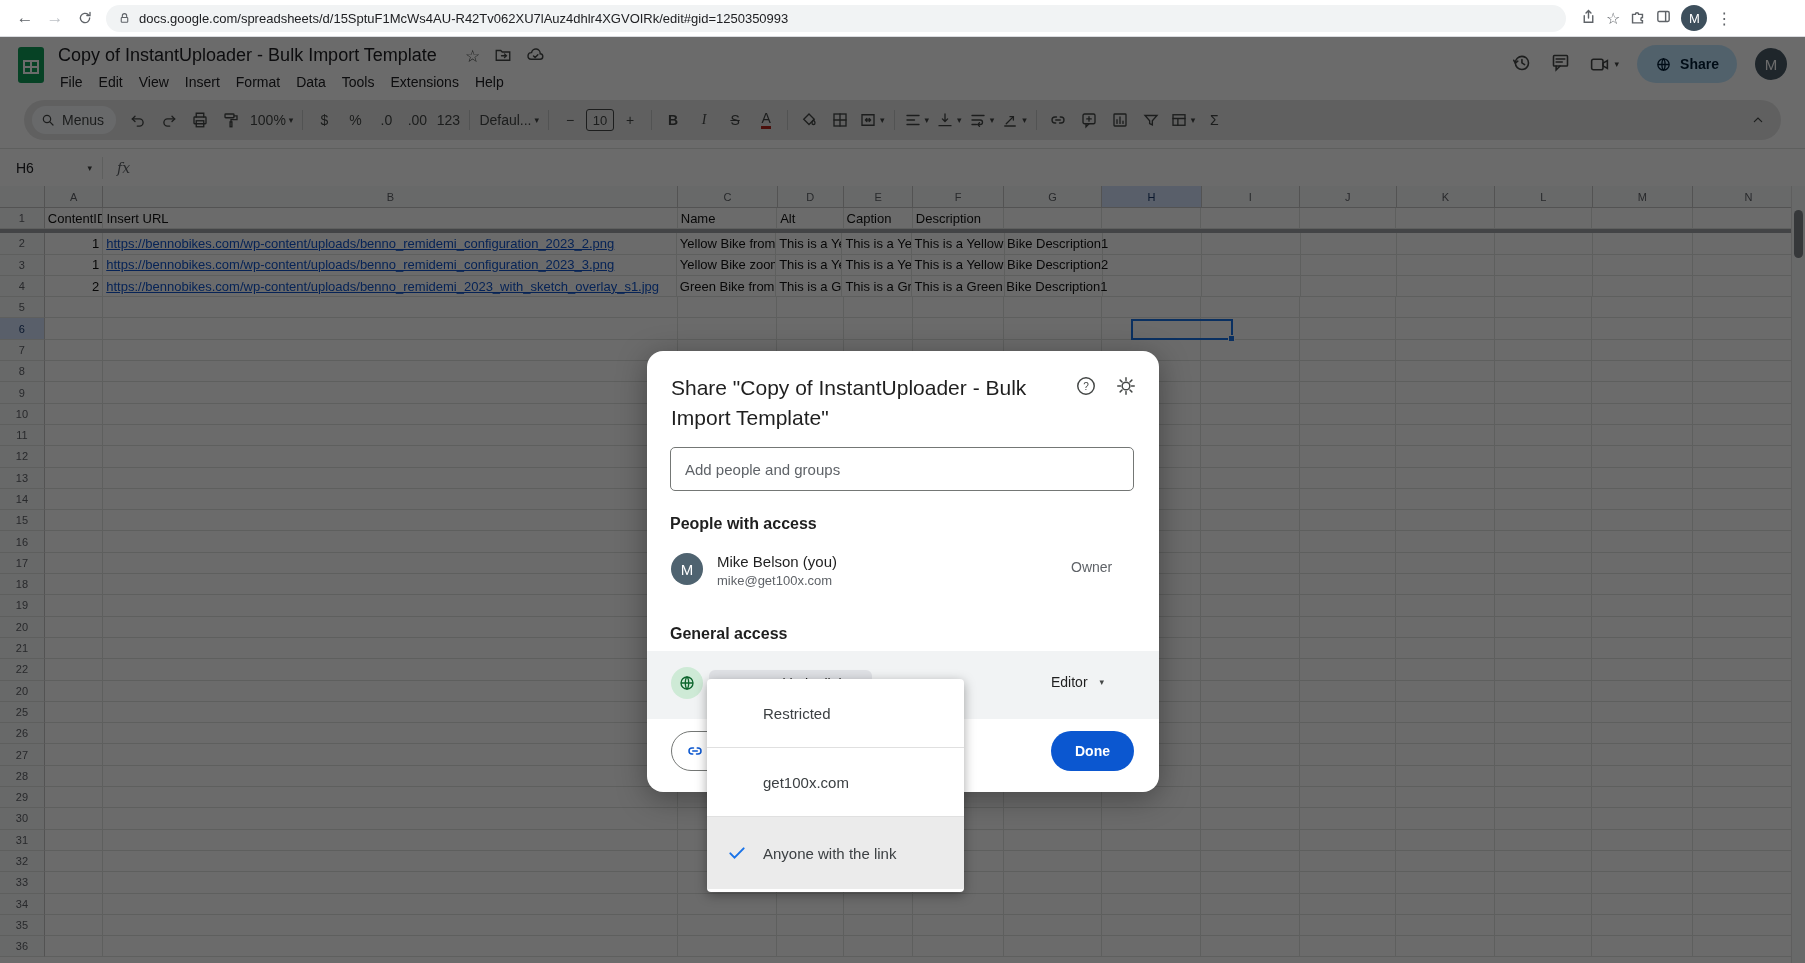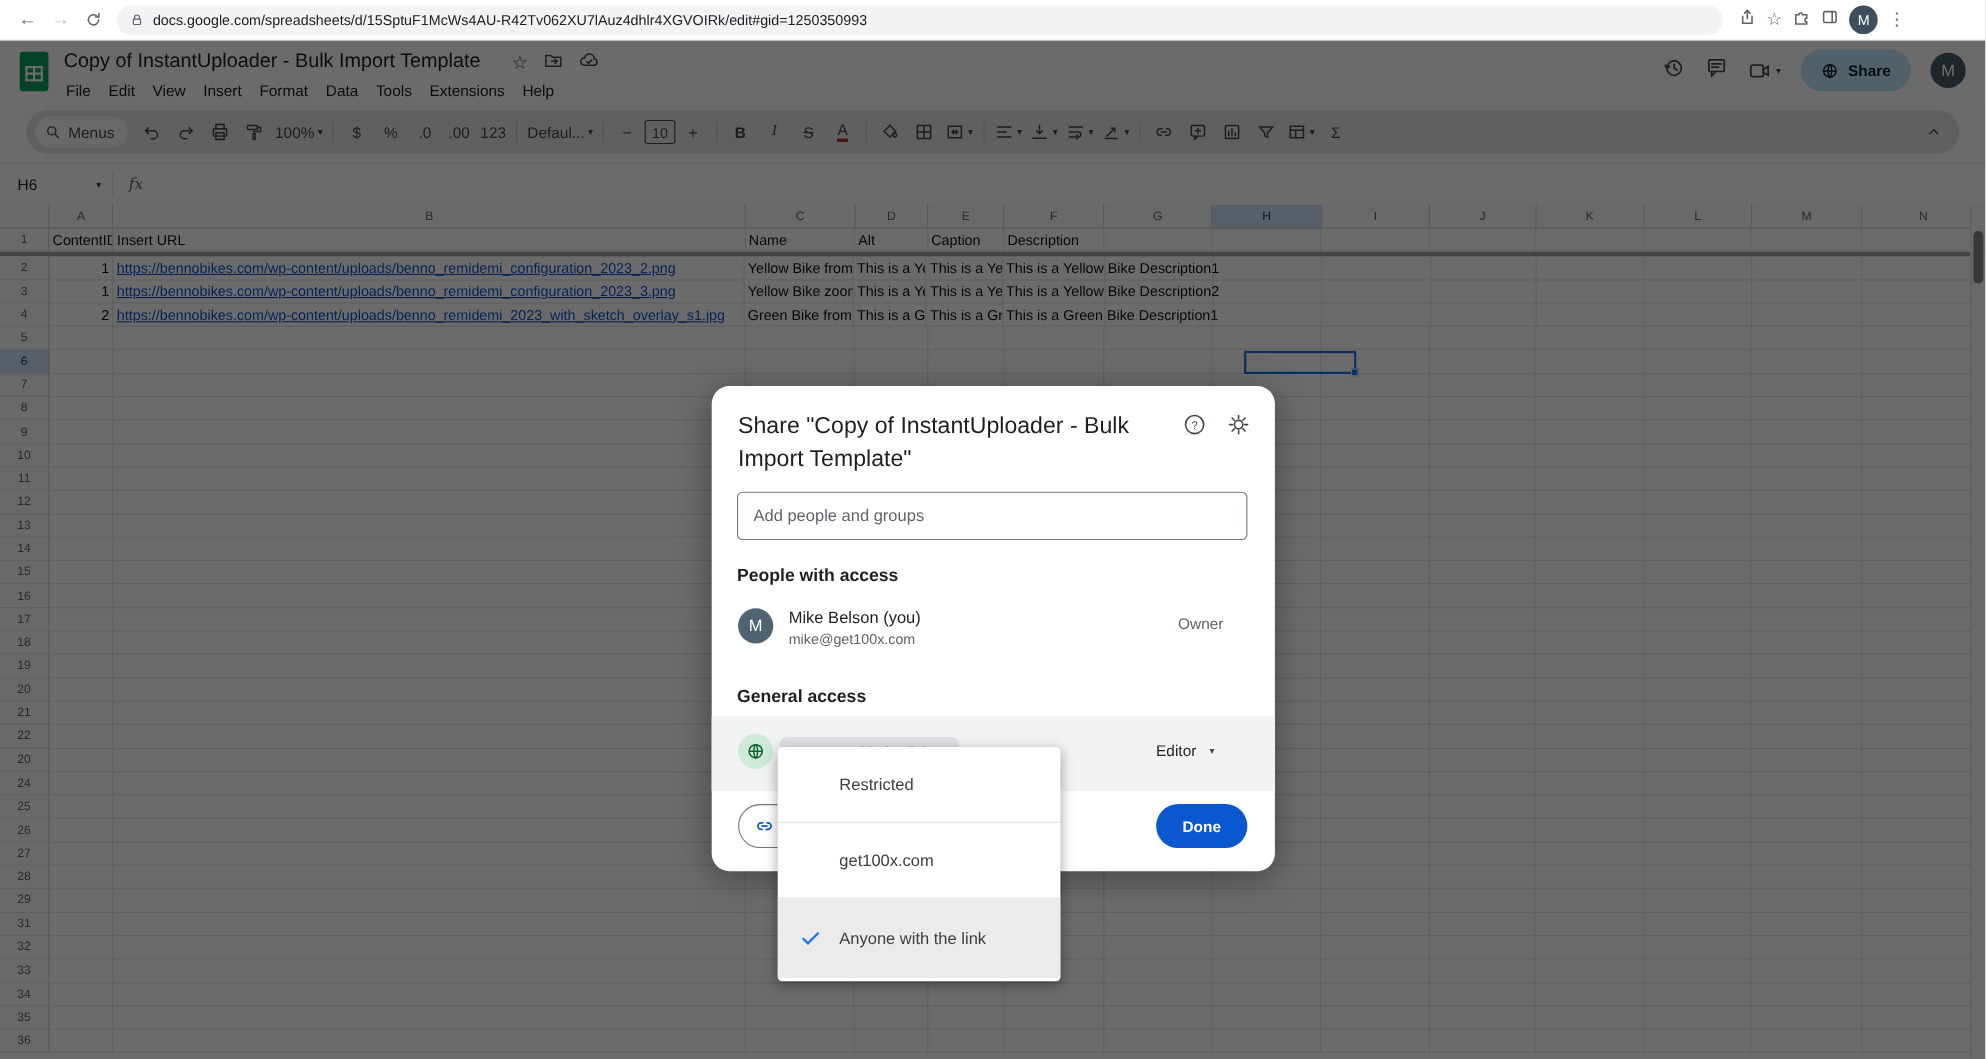--- a/index.html
+++ b/index.html
@@ -747,37 +747,20 @@
         <div class="g-cell" style="width: 101px;"></div>
         <div class="g-cell" style="width: 102px;"></div>
         <div class="g-cell" style="width: 101px;"></div>
         <div class="g-cell" style="width: 99px;"></div>
         <div class="g-cell" style="width: 101px;"></div>
         <div class="g-cell" style="width: 100px;"></div>
         <div class="g-cell" style="width: 103px;"></div>
         <div class="g-cell" style="width: 115px;"></div>
       </div>
       <div class="g-row" style="height: 21.3px;">
-        <div class="g-rh" style="width: 46px;">24</div>
-        <div class="g-cell" style="width: 60px;"></div>
-        <div class="g-cell" style="width: 590px;"></div>
-        <div class="g-cell" style="width: 102px;"></div>
-        <div class="g-cell" style="width: 68px;"></div>
-        <div class="g-cell" style="width: 71px;"></div>
-        <div class="g-cell" style="width: 93px;"></div>
-        <div class="g-cell" style="width: 101px;"></div>
-        <div class="g-cell" style="width: 102px;"></div>
-        <div class="g-cell" style="width: 101px;"></div>
-        <div class="g-cell" style="width: 99px;"></div>
-        <div class="g-cell" style="width: 101px;"></div>
-        <div class="g-cell" style="width: 100px;"></div>
-        <div class="g-cell" style="width: 103px;"></div>
-        <div class="g-cell" style="width: 115px;"></div>
-      </div>
-      <div class="g-row" style="height: 21.3px;">
         <div class="g-rh" style="width: 46px;">25</div>
         <div class="g-cell" style="width: 60px;"></div>
         <div class="g-cell" style="width: 590px;"></div>
         <div class="g-cell" style="width: 102px;"></div>
         <div class="g-cell" style="width: 68px;"></div>
         <div class="g-cell" style="width: 71px;"></div>
         <div class="g-cell" style="width: 93px;"></div>
         <div class="g-cell" style="width: 101px;"></div>
         <div class="g-cell" style="width: 102px;"></div>
         <div class="g-cell" style="width: 101px;"></div>
@@ -833,20 +816,37 @@
         <div class="g-cell" style="width: 102px;"></div>
         <div class="g-cell" style="width: 101px;"></div>
         <div class="g-cell" style="width: 99px;"></div>
         <div class="g-cell" style="width: 101px;"></div>
         <div class="g-cell" style="width: 100px;"></div>
         <div class="g-cell" style="width: 103px;"></div>
         <div class="g-cell" style="width: 115px;"></div>
       </div>
       <div class="g-row" style="height: 21.3px;">
         <div class="g-rh" style="width: 46px;">29</div>
+        <div class="g-cell" style="width: 60px;"></div>
+        <div class="g-cell" style="width: 590px;"></div>
+        <div class="g-cell" style="width: 102px;"></div>
+        <div class="g-cell" style="width: 68px;"></div>
+        <div class="g-cell" style="width: 71px;"></div>
+        <div class="g-cell" style="width: 93px;"></div>
+        <div class="g-cell" style="width: 101px;"></div>
+        <div class="g-cell" style="width: 102px;"></div>
+        <div class="g-cell" style="width: 101px;"></div>
+        <div class="g-cell" style="width: 99px;"></div>
+        <div class="g-cell" style="width: 101px;"></div>
+        <div class="g-cell" style="width: 100px;"></div>
+        <div class="g-cell" style="width: 103px;"></div>
+        <div class="g-cell" style="width: 115px;"></div>
+      </div>
+      <div class="g-row" style="height: 21.3px;">
+        <div class="g-rh" style="width: 46px;">30</div>
         <div class="g-cell" style="width: 60px;"></div>
         <div class="g-cell" style="width: 590px;"></div>
         <div class="g-cell" style="width: 102px;"></div>
         <div class="g-cell" style="width: 68px;"></div>
         <div class="g-cell" style="width: 71px;"></div>
         <div class="g-cell" style="width: 93px;"></div>
         <div class="g-cell" style="width: 101px;"></div>
         <div class="g-cell" style="width: 102px;"></div>
         <div class="g-cell" style="width: 101px;"></div>
         <div class="g-cell" style="width: 99px;"></div>

